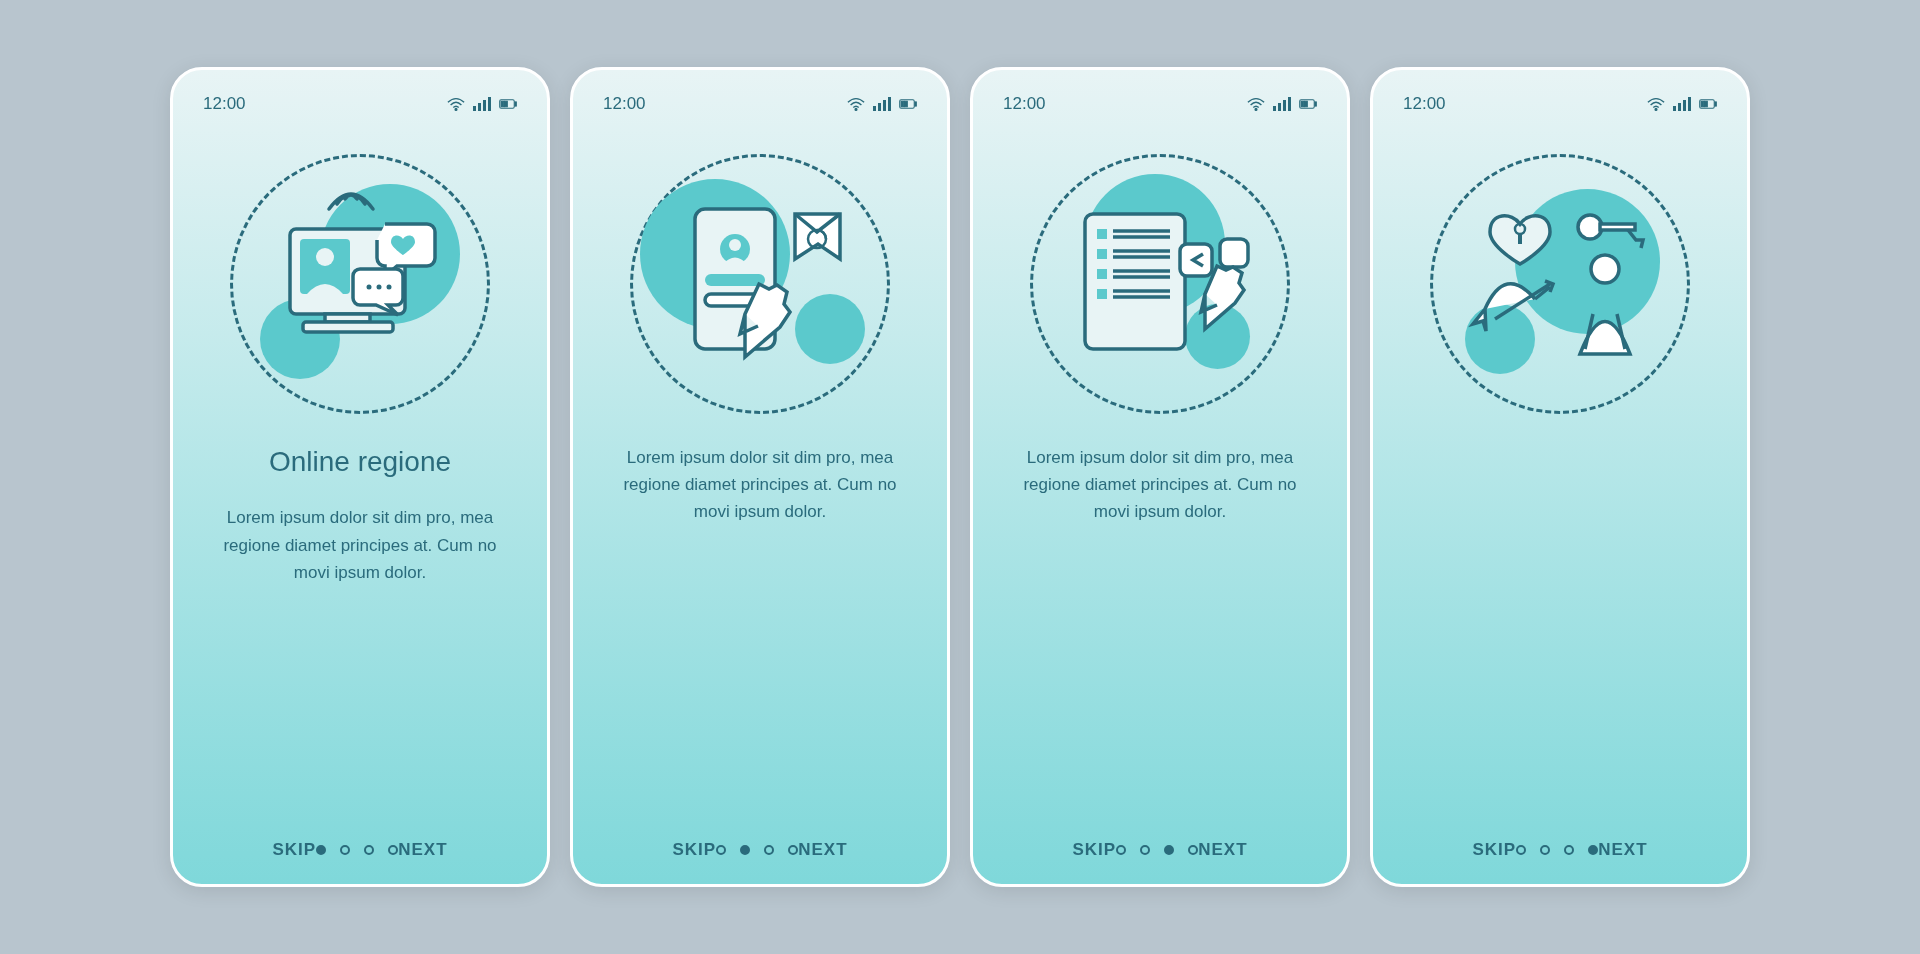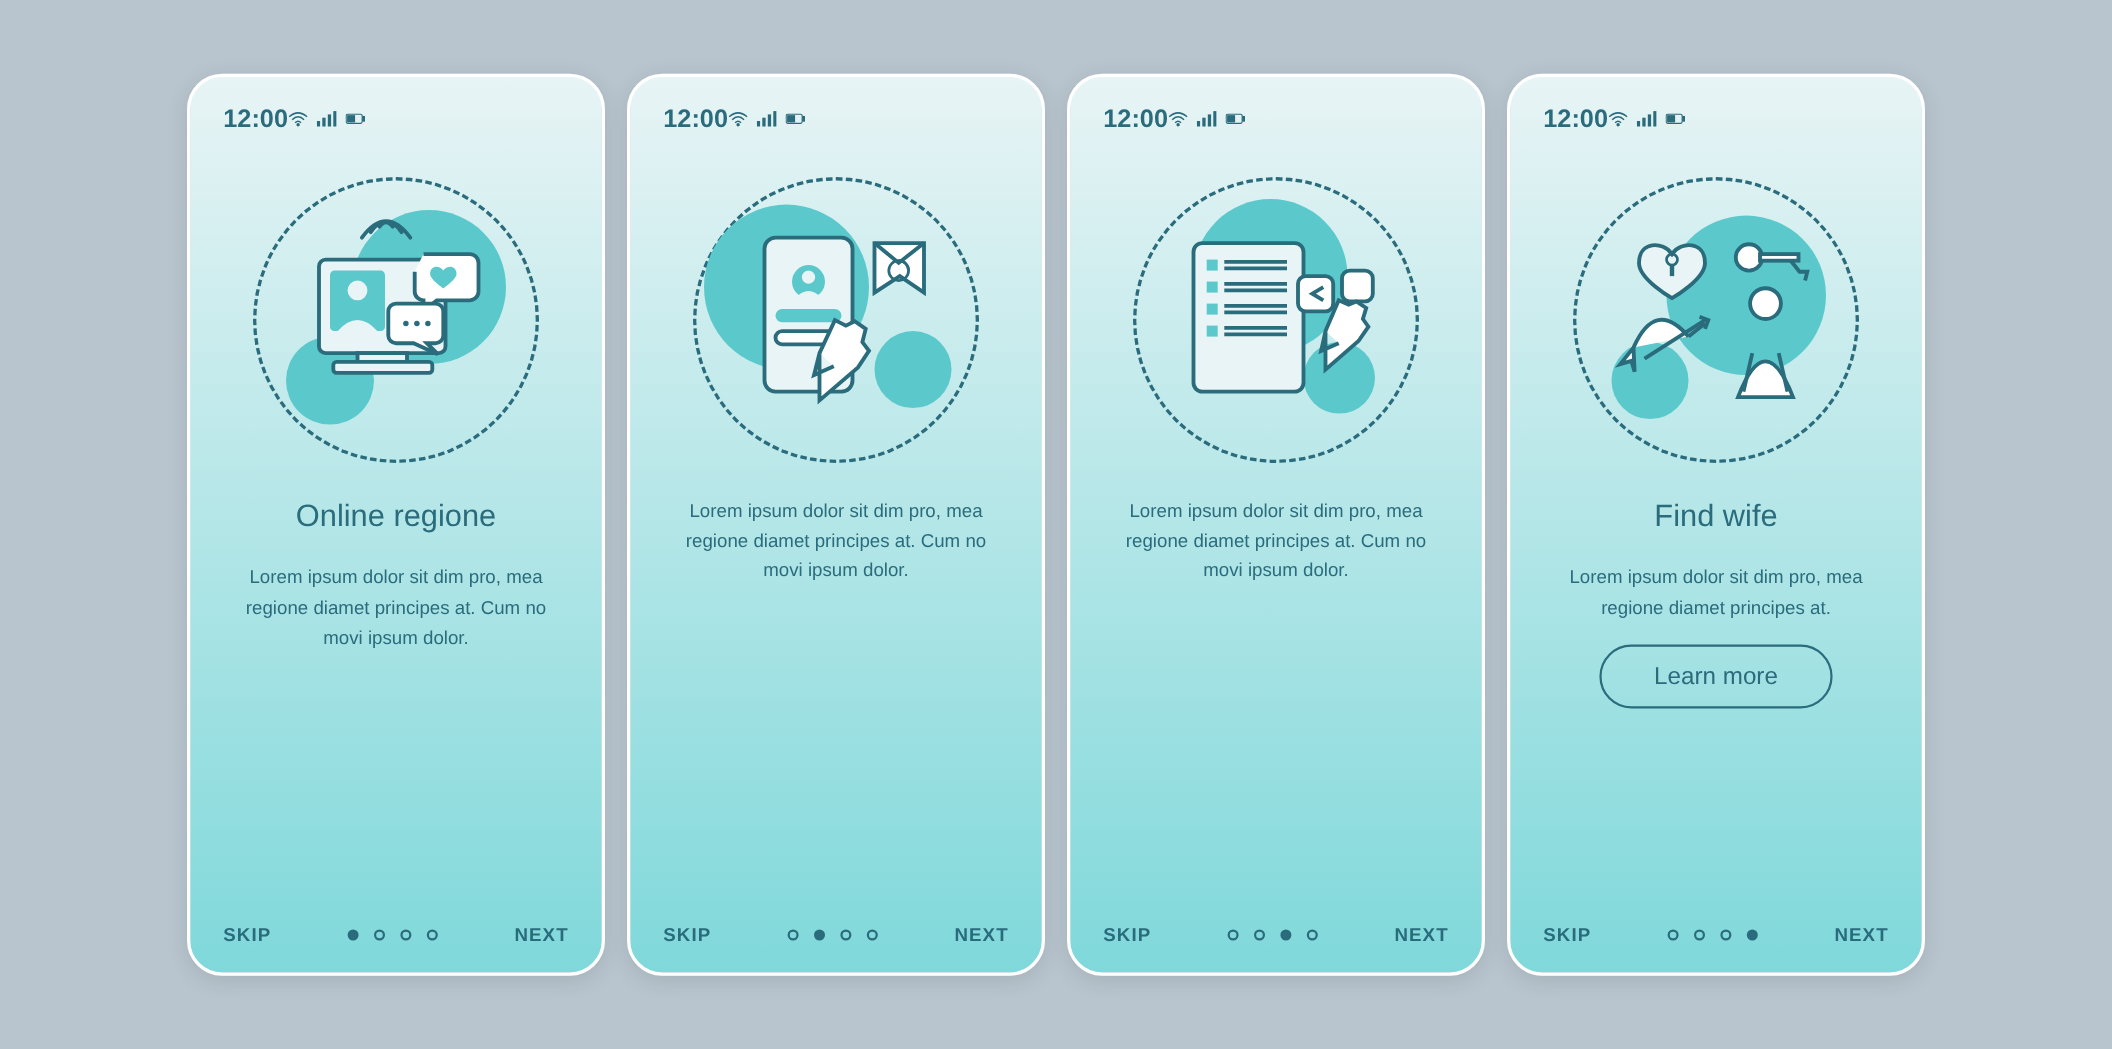--- a/index.html
+++ b/index.html
@@ -28,24 +28,25 @@
       border-radius: 32px;
       border: 3px solid #fff;
       box-shadow: 0 4px 20px rgba(0,0,0,0.1);
       display: flex;
       flex-direction: column;
       padding: 24px 30px;
       position: relative;
     }
     .status-bar {
       display: flex;
+      justify-content: space-between;
       align-items: center;
       color: #2a6b7c;
-      font-size: 23px;
-      font-weight: 700;
+      font-size: 17px;
+      font-weight: 400;
       margin-bottom: 30px;
     }
     .status-icons {
       display: flex;
       gap: 8px;
       align-items: center;
     }
     .status-icons svg {
       width: 18px;
       height: 16px;
@@ -99,21 +100,21 @@
       background: transparent;
       font-size: 22px;
       padding: 14px 48px;
       border-radius: 40px;
       margin: 20px auto 0;
       cursor: pointer;
       font-family: inherit;
     }
     .nav {
       display: flex;
-      justify-content: space-between;
+      justify-content: center;
       align-items: center;
       margin-top: auto;
       padding-top: 20px;
     }
     .nav-btn {
       color: #2a6b7c;
       font-size: 17px;
       font-weight: 600;
       letter-spacing: 1px;
       background: none;
@@ -351,25 +352,20 @@
         <path d="M183 61 l8 10 l7 0 l-2 8" fill="none"></path>
         <path d="M40 140 Q60 95 90 130 M40 140 l-12 15 l10 -3 l3 10 z M90 130 l15 -12" fill="#fff"></path>
         <line x1="50" y1="150" x2="105" y2="115"></line>
         <path d="M100 112 l8 3 l-3 8" fill="none"></path>
         <circle cx="160" cy="100" r="14" fill="#fff"></circle>
         <path d="M135 185 Q160 120 185 185 z" fill="#fff"></path>
         <line x1="148" y1="145" x2="140" y2="180"></line>
         <line x1="172" y1="145" x2="180" y2="180"></line>
       </svg>
     </div>
-    <div class="content">
-      <h2 class="title">Find wife</h2>
-      <p class="description">Lorem ipsum dolor sit dim pro, mea regione diamet principes at.</p>
-      <button class="learn-more-btn">Learn more</button>
-    </div>
     <div class="nav">
       <button class="nav-btn">SKIP</button>
       <div class="dots">
         <span class="dot"></span>
         <span class="dot"></span>
         <span class="dot"></span>
         <span class="dot active"></span>
       </div>
       <button class="nav-btn">NEXT</button>
     </div>

